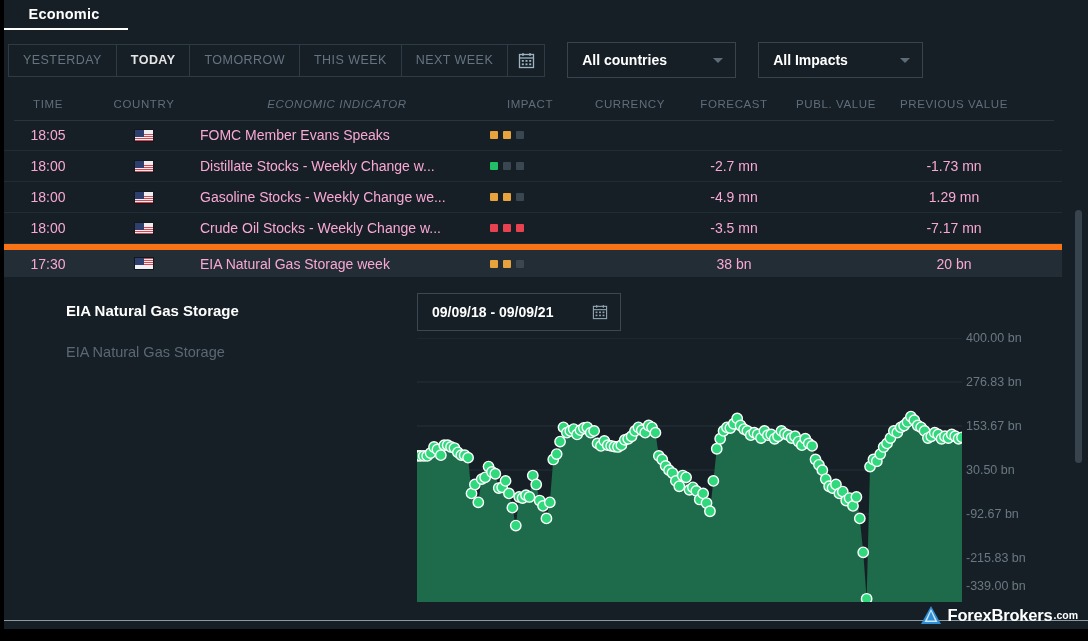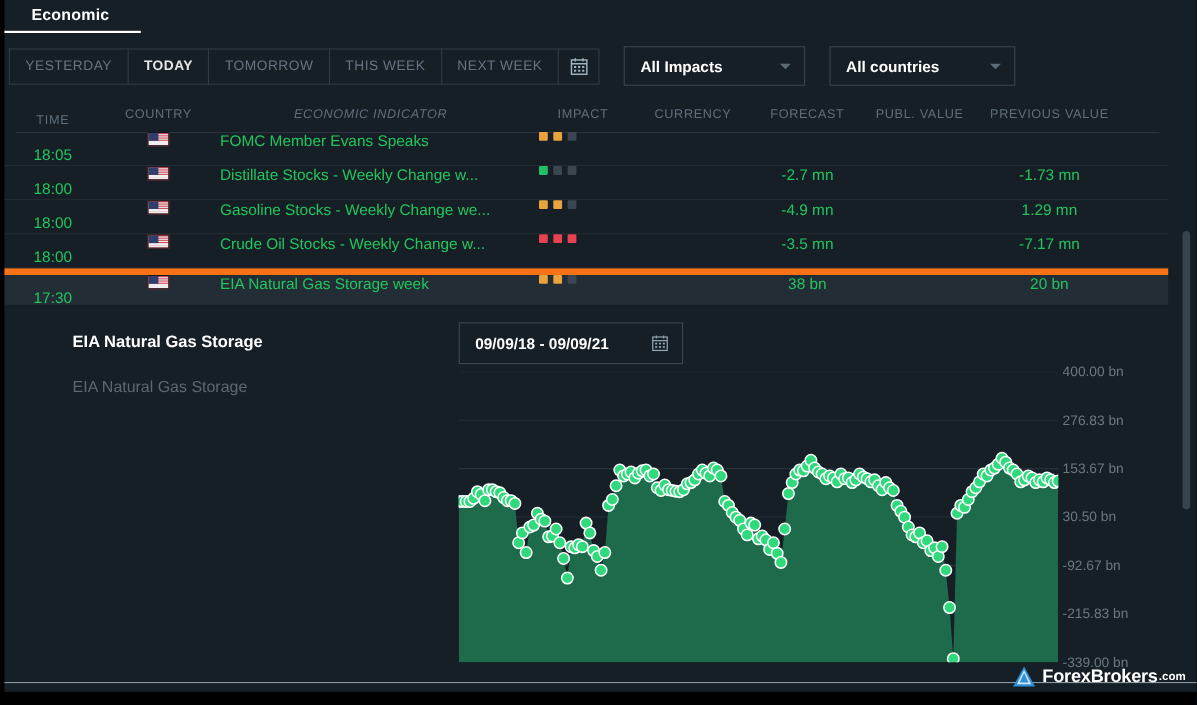--- a/index.html
+++ b/index.html
@@ -81,33 +81,33 @@
     display: flex; align-items: center;
     height: 32px;
     font-size: 11.5px; letter-spacing: .6px; color: #5f6e7a;
   }
   .thead::after {
     content: ""; position: absolute; left: 14px; top: 32px;
     width: 1040px; height: 1px; background: #2a343d;
   }
   .trow {
     position: relative;
-    display: flex; align-items: flex-start;
+    display: flex; align-items: center;
     height: 31px;
-    font-size: 14px; color: #22c55e;
+    font-size: 14px; color: #f9a8d4;
     border-bottom: 1px solid #222c34;
     cursor: pointer;
   }
   .trow.selected {
     background: #232d36;
     border-top: 6px solid #f97316;
     border-bottom: none;
     height: 33px;
   }
-  .c-time   { width: 96px;  text-align: center; margin-top: 12px; }
+  .c-time   { width: 96px;  text-align: center; }
   .c-flag   { width: 96px;  display: flex; justify-content: center; }
   .c-ind    { width: 290px; padding-left: 8px; white-space: nowrap; overflow: hidden; text-overflow: ellipsis; }
   .c-imp    { width: 96px;  display: flex; align-items: center; gap: 5px; padding-left: 8px; }
   .c-cur    { width: 104px; text-align: center; }
   .c-fore   { width: 104px; text-align: center; }
   .c-publ   { width: 100px; text-align: center; }
   .c-prev   { width: 136px; text-align: center; }
 
   .thead .c-time  { text-align: center; }
   .thead .c-flag  { display:block; text-align: center; }
@@ -228,27 +228,27 @@
           <rect x="3.8" y="8" width="2" height="1.8" fill="#9fb4c2"></rect>
           <rect x="7.5" y="8" width="2" height="1.8" fill="#9fb4c2"></rect>
           <rect x="11.2" y="8" width="2" height="1.8" fill="#9fb4c2"></rect>
           <rect x="3.8" y="11.4" width="2" height="1.8" fill="#9fb4c2"></rect>
           <rect x="7.5" y="11.4" width="2" height="1.8" fill="#9fb4c2"></rect>
           <rect x="11.2" y="11.4" width="2" height="1.8" fill="#9fb4c2"></rect>
         </svg>
       </div>
     </div>
 
+    <div class="dd" style="min-width:169px">
+      <span>All countries</span>
+      <span class="caret"></span>
+    </div>
+
     <div class="dd" style="min-width:165px">
       <span>All Impacts</span>
-      <span class="caret"></span>
-    </div>
-
-    <div class="dd" style="min-width:169px">
-      <span>All countries</span>
       <span class="caret"></span>
     </div>
   </div>
 
   <div class="table">
     <div class="thead">
       <div class="c-time">TIME</div>
       <div class="c-flag">COUNTRY</div>
       <div class="c-ind">ECONOMIC INDICATOR</div>
       <div class="c-imp">IMPACT</div>
@@ -576,21 +576,21 @@
         <circle cx="545.00" cy="99.31" r="5.2" fill="#31d97d" stroke="#ffffff" stroke-width="1.4"></circle>
       </svg>
   </div>
   <div class="ylabels" id="ylabels">
       <div class="ylabel" style="top: 8px;">400.00 bn</div>
       <div class="ylabel" style="top: 52.0012px;">276.83 bn</div>
       <div class="ylabel" style="top: 95.9988px;">153.67 bn</div>
       <div class="ylabel" style="top: 140px;">30.50 bn</div>
       <div class="ylabel" style="top: 184.001px;">-92.67 bn</div>
       <div class="ylabel" style="top: 227.999px;">-215.83 bn</div>
-      <div class="ylabel" style="top: 272px;">-339.00 bn</div>
+      <div class="ylabel" style="top: 256px;">-339.00 bn</div>
     </div>
 
   <div class="scrollbar-track">
     <div class="scrollbar-thumb" style="top:90px; right:0;"></div>
   </div>
 
   <div class="footer-rule"></div>
   <div class="watermark">
     <svg width="22" height="20" viewBox="0 0 22 20">
       <polygon points="11,1 21,19 1,19" fill="#2f8fd6"></polygon>

